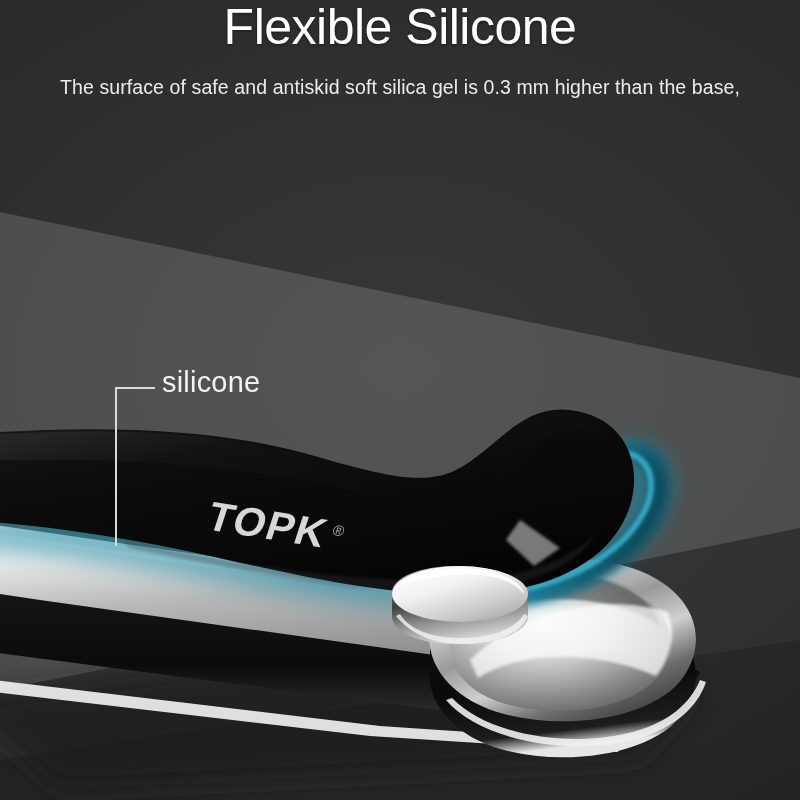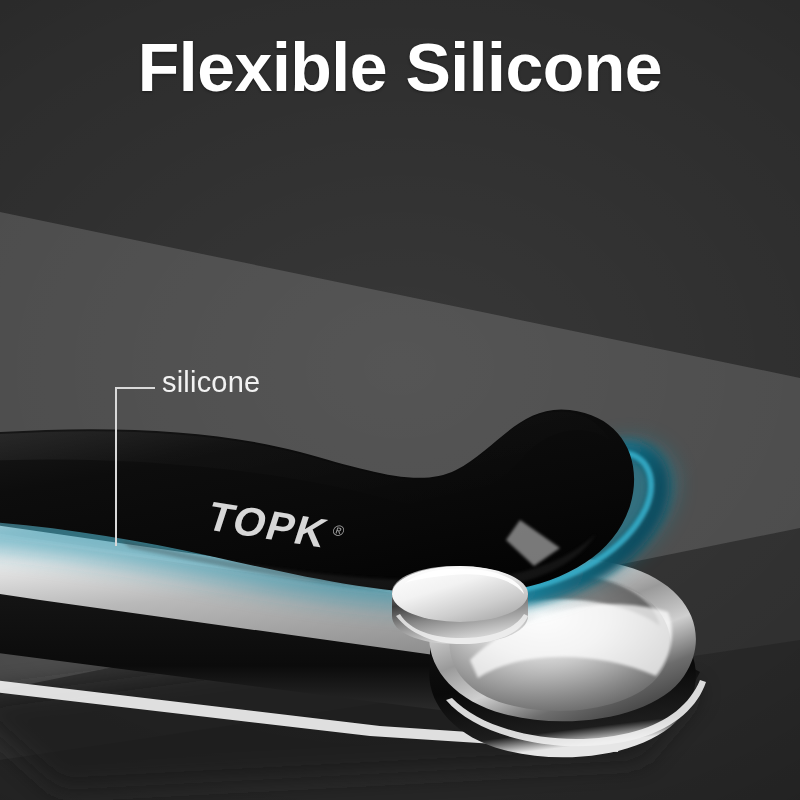--- a/index.html
+++ b/index.html
@@ -54,24 +54,23 @@
   .header {
     position: absolute;
     left: 0;
     top: 0;
     width: 800px;
     text-align: center;
     z-index: 40;
   }
   .title {
     margin: 0;
-    padding-top: 31px;
     color: #ffffff;
-    font-size: 68px;
-    font-weight: 700;
+    font-size: 50px;
+    font-weight: 400;
     letter-spacing: -0.5px;
     line-height: 1.08;
     text-shadow: 0 1px 3px rgba(0,0,0,.45);
   }
   .subtitle {
     margin: 0;
     padding-top: 18px;
     color: #ececec;
     font-size: 19.5px;
     font-weight: 400;
@@ -335,17 +334,18 @@
   </svg>
 
   <svg class="callout" viewBox="0 0 800 800">
     <path d="M 155,388 L 116,388 L 116,546" fill="none" stroke="#d9d9d9" stroke-width="2"></path>
   </svg>
   <div class="callout-label">silicone</div>
 
   <div class="header">
     <h1 class="title">Flexible Silicone</h1>
     <p class="subtitle">
+      <span>The surface of safe and antiskid soft silica gel is 0.3 mm higher than the base,</span>
     </p>
   </div>
 
   <div class="bg-vignette"></div>
 </div>
 
 </body></html>

